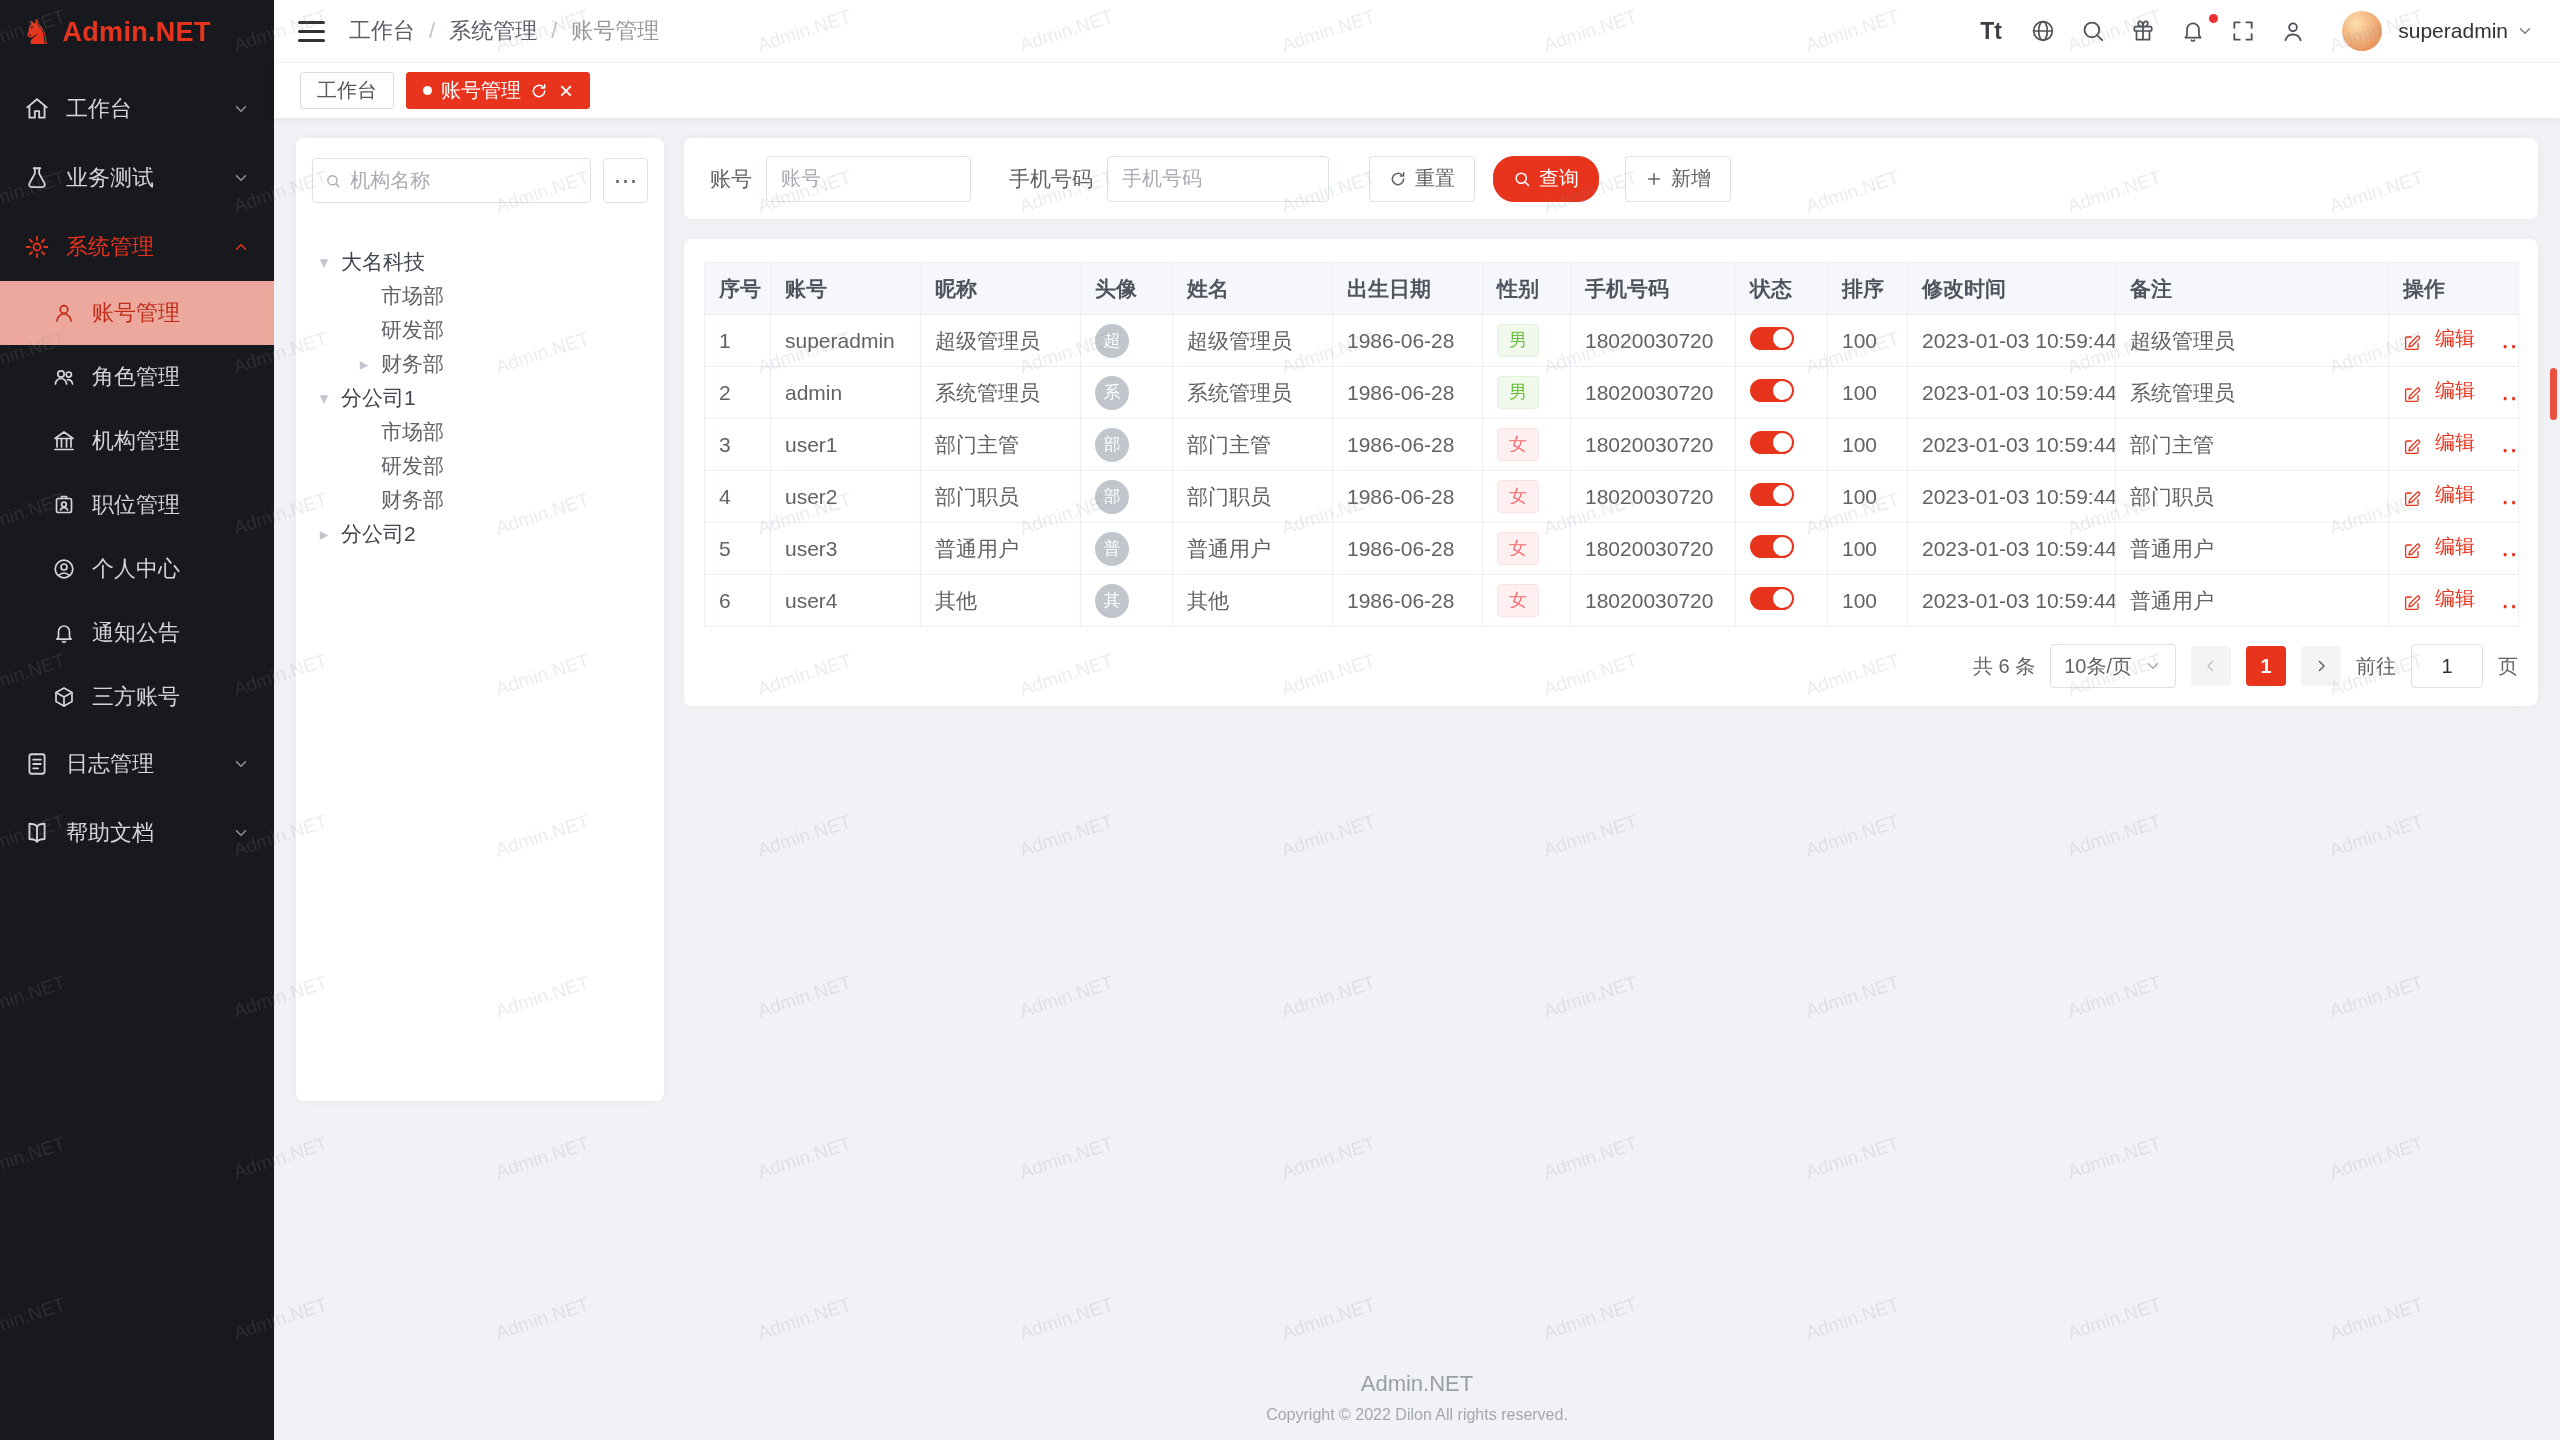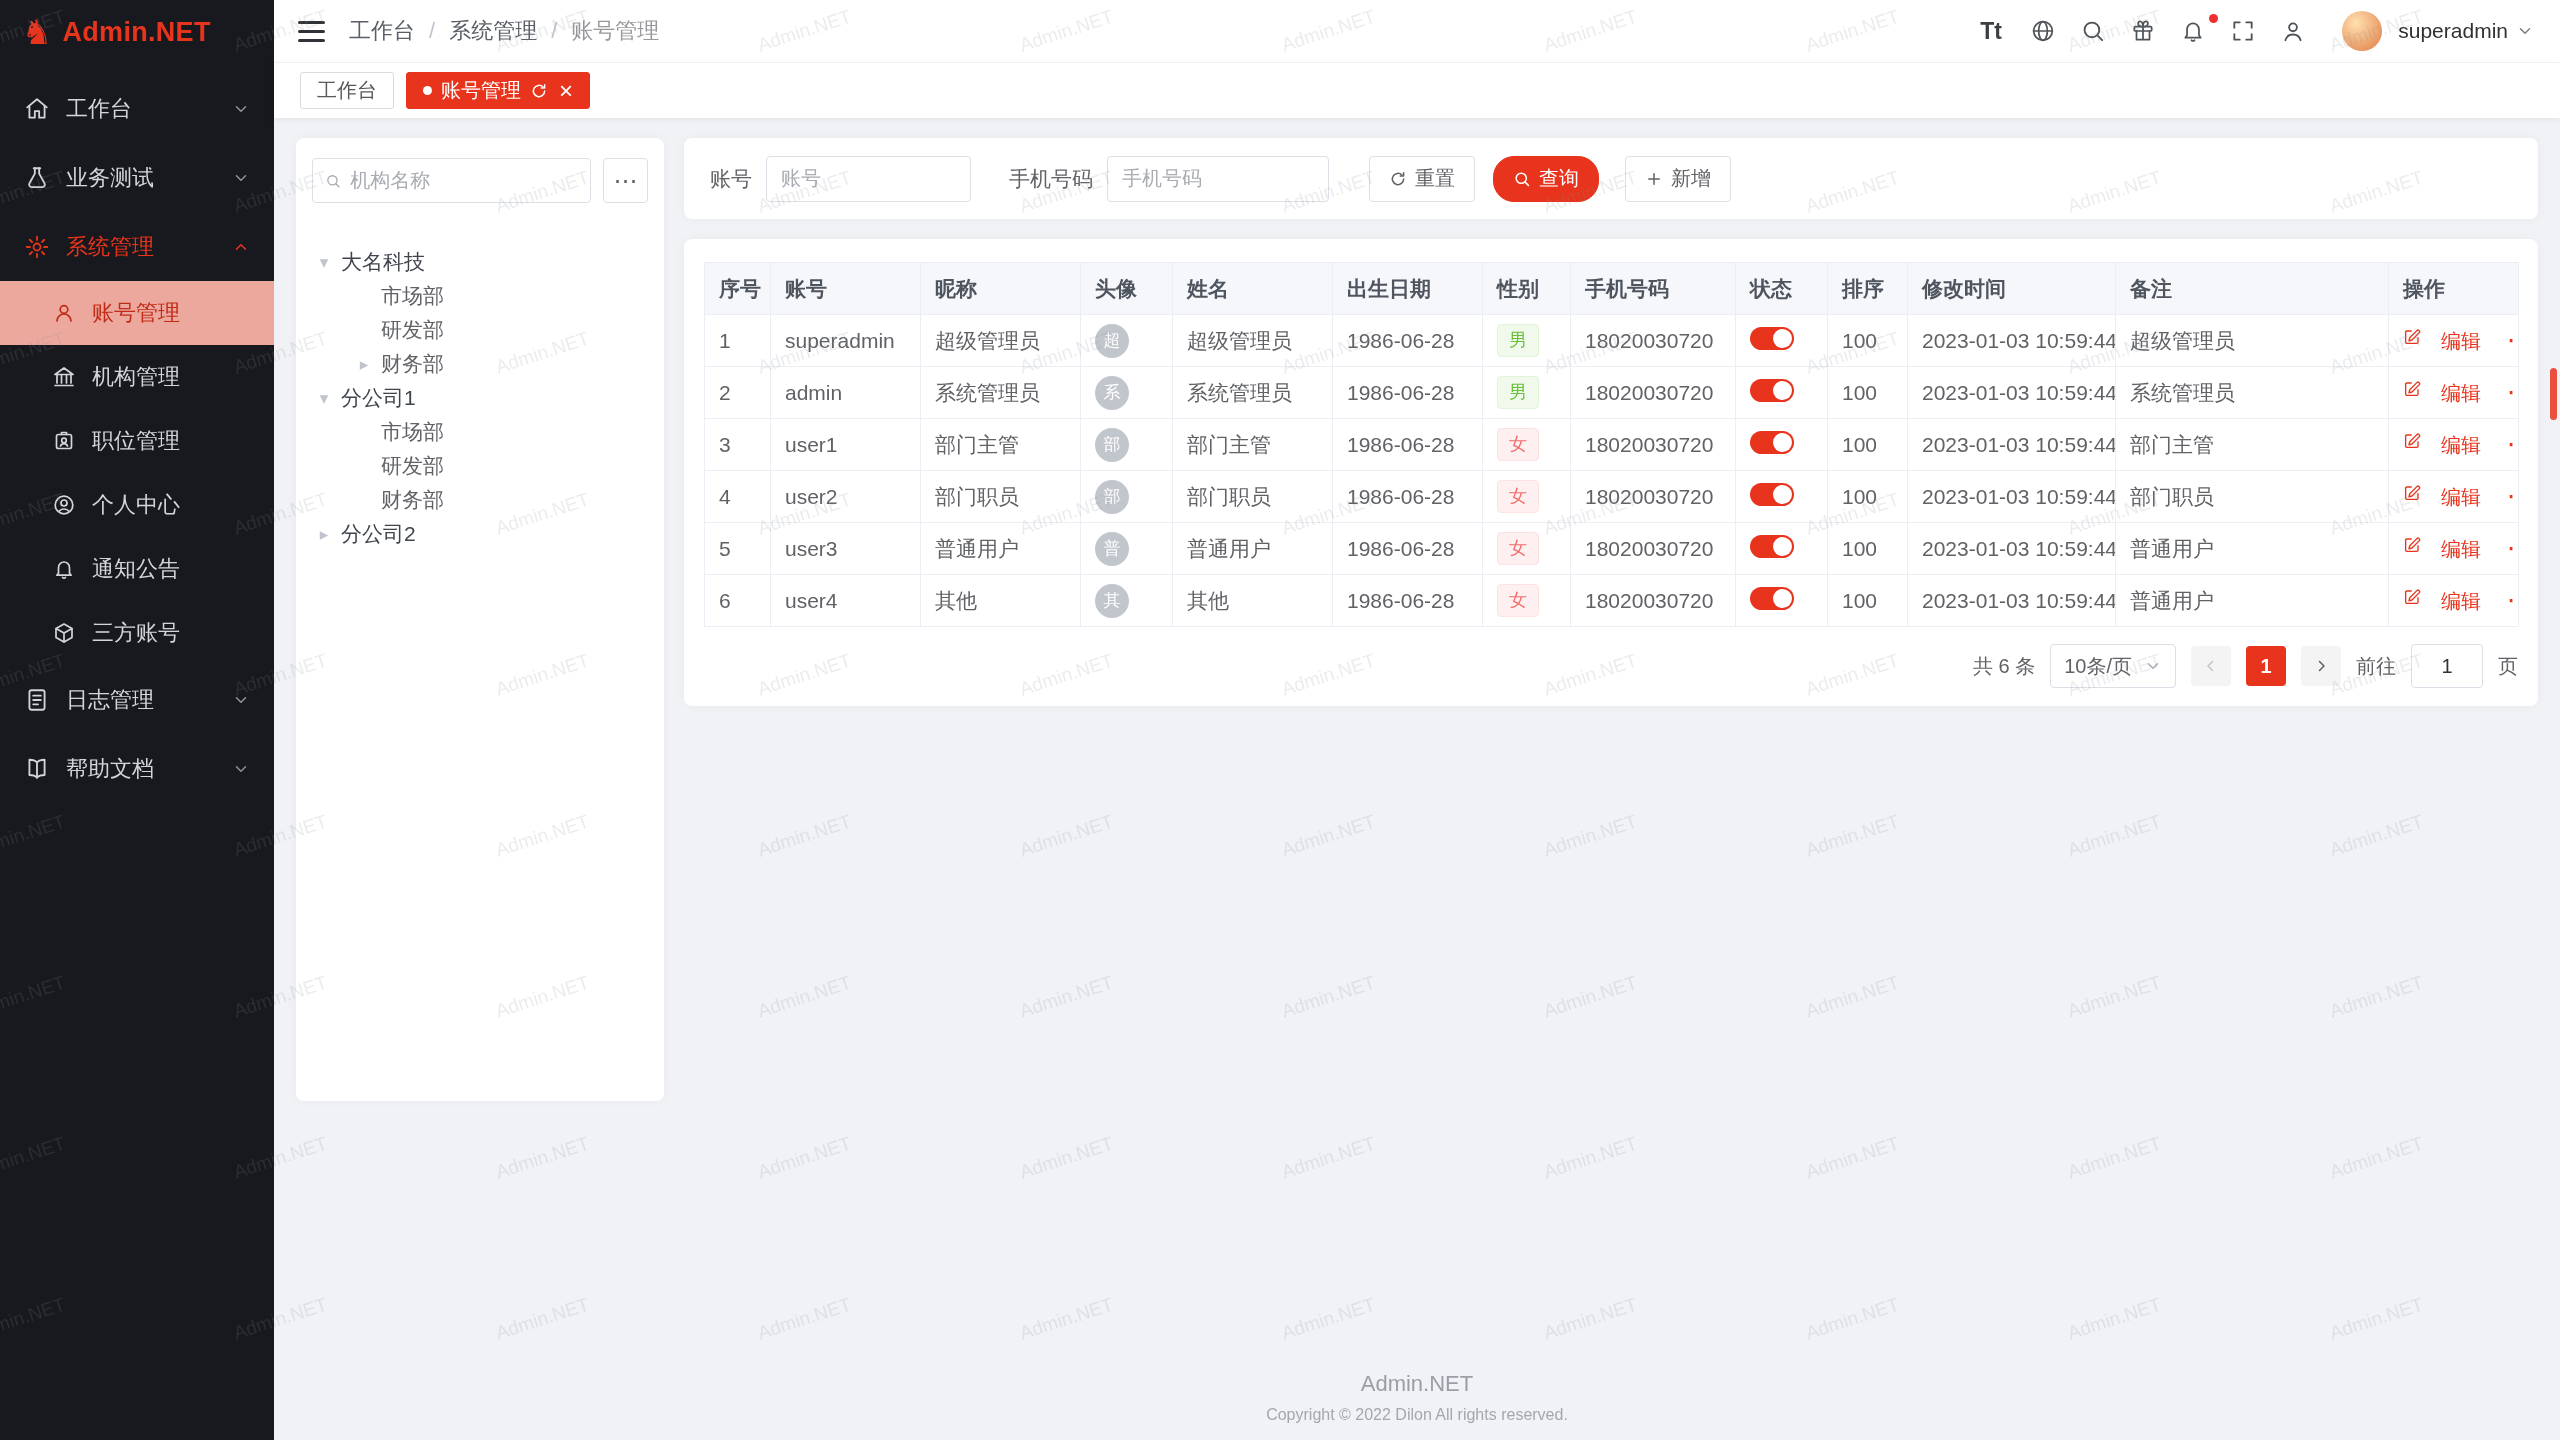--- a/index.html
+++ b/index.html
@@ -85,21 +85,21 @@
   .table-card { padding:23px 20px 18px; }
   table.user-table { width:100%; border-collapse:collapse; table-layout:fixed; font-size:21px; color:#606266; }
   .user-table th, .user-table td { border:1px solid #ebeef5; height:52px; padding:0 14px; text-align:left; white-space:nowrap; overflow:hidden; }
   .user-table th { background:#f5f7fa; color:#4f555e; font-weight:700; }
   .avatar-circle { width:34px; height:34px; border-radius:50%; background:#c1c5cc; color:#fff; font-size:17px; display:inline-flex; align-items:center; justify-content:center; }
   .gender-badge { display:inline-block; padding:3px 11px; font-size:18px; border-radius:4px; border:1px solid transparent; line-height:1.4; }
   .gender-badge.male { background:#f0f9eb; border-color:#e1f3d8; color:#67c23a; }
   .gender-badge.female { background:#fef0f0; border-color:#fde2e2; color:#f56c6c; }
   .toggle { width:44px; height:23px; border-radius:12px; background:#e8341c; display:inline-flex; align-items:center; position:relative; cursor:pointer; }
   .toggle .knob { position:absolute; right:2px; width:19px; height:19px; border-radius:50%; background:#fff; }
-  .op-edit { color:#e8341c; display:inline-flex; align-items:flex-start; gap:20px; font-size:20px; cursor:pointer; }
+  .op-edit { color:#e8341c; display:inline-flex; align-items:flex-end; gap:14px; font-size:20px; cursor:pointer; }
   .op-more { color:#e8341c; margin-left:20px; font-size:26px; line-height:0; vertical-align:middle; cursor:pointer; }
 
   
   .pagination { display:flex; align-items:center; justify-content:flex-end; gap:15px; margin-top:17px; font-size:20px; color:#606266; }
   .page-size-select { height:44px; border:1px solid #dcdfe6; border-radius:4px; display:flex; align-items:center; gap:12px; padding:0 13px; cursor:pointer; background:#fff; }
   .page-size-select .sel-caret { color:#a8abb2; display:flex; }
   .pg-btn { width:40px; height:40px; border-radius:4px; background:#f4f4f5; display:flex; align-items:center; justify-content:center; cursor:pointer; color:#606266; }
   .pg-btn.disabled { color:#c0c4cc; }
   .pg-current { width:40px; height:40px; border-radius:4px; background:#e8341c; color:#fff; display:flex; align-items:center; justify-content:center; font-weight:700; cursor:pointer; }
   .goto-input { width:72px; height:44px; border:1px solid #dcdfe6; border-radius:4px; text-align:center; font-size:20px; color:#303133; outline:none; }
@@ -268,20 +268,31 @@
               <svg class="ic sm" viewBox="0 0 24 24" fill="none" stroke="currentColor" stroke-width="1.7" stroke-linecap="round" stroke-linejoin="round">
                 <circle cx="12" cy="8.5" r="3.8"></circle>
                 <path d="M5 20a7 7 0 0 1 14 0"></path>
               </svg>
             </span>
           <span class="mi-label">账号管理</span>
         </div>
         <div class="submenu-item">
           <span class="mi-icon">
               <svg class="ic sm" viewBox="0 0 24 24" fill="none" stroke="currentColor" stroke-width="1.7" stroke-linecap="round" stroke-linejoin="round">
+                <circle cx="9" cy="9" r="3.2"></circle>
+                <path d="M3.5 19a5.5 5.5 0 0 1 11 0"></path>
+                <circle cx="16.8" cy="9.6" r="2.6"></circle>
+                <path d="M15.6 14.6a5 5 0 0 1 4.9 4.4"></path>
+              </svg>
+            </span>
+          <span class="mi-label">角色管理</span>
+        </div>
+        <div class="submenu-item">
+          <span class="mi-icon">
+              <svg class="ic sm" viewBox="0 0 24 24" fill="none" stroke="currentColor" stroke-width="1.7" stroke-linecap="round" stroke-linejoin="round">
                 <path d="M3 9.5 12 3l9 6.5z"></path>
                 <path d="M5 10v8M9.5 10v8M14.5 10v8M19 10v8M3 20.5h18"></path>
               </svg>
             </span>
           <span class="mi-label">机构管理</span>
         </div>
         <div class="submenu-item">
           <span class="mi-icon">
               <svg class="ic sm" viewBox="0 0 24 24" fill="none" stroke="currentColor" stroke-width="1.7" stroke-linecap="round" stroke-linejoin="round">
                 <rect x="4.5" y="5.5" width="15" height="14" rx="2"></rect>

